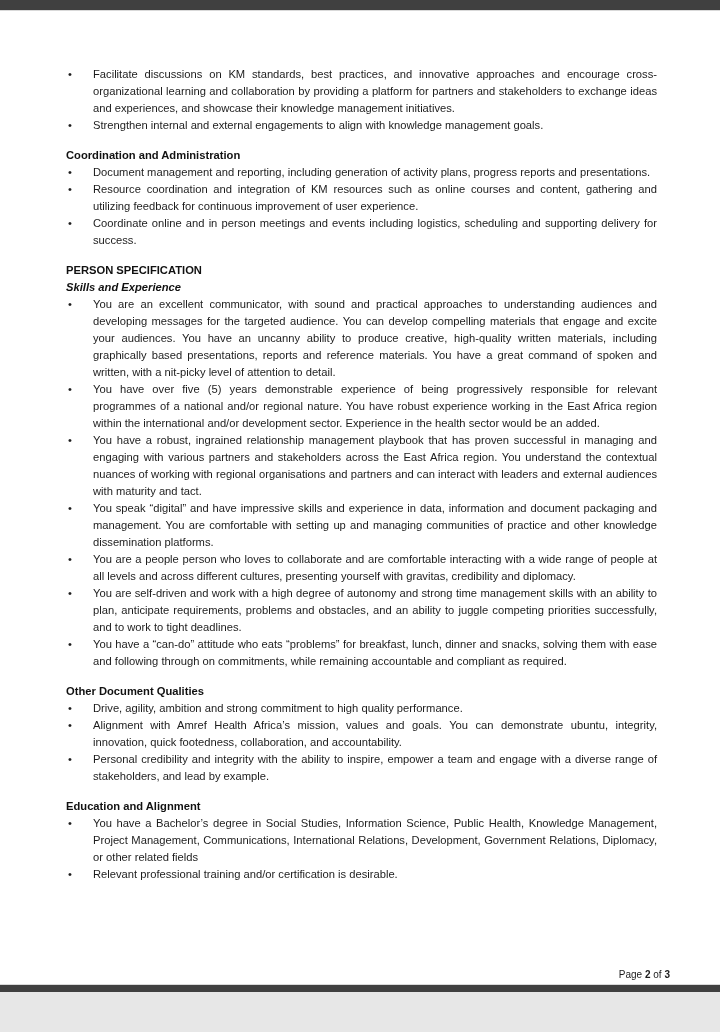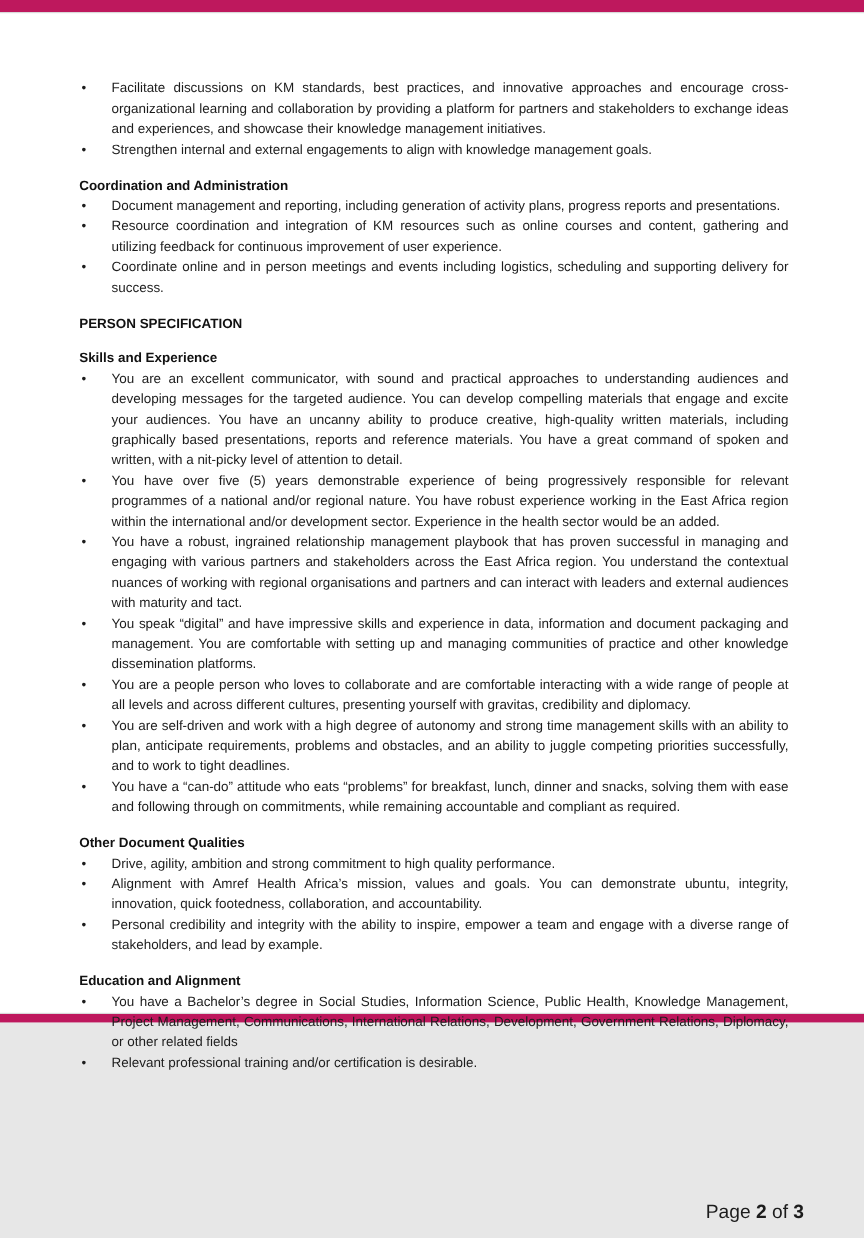--- a/index.html
+++ b/index.html
@@ -7,22 +7,22 @@
     padding: 0;
     width: 720px;
     height: 1032px;
     background: #e7e7e7;
     overflow: hidden;
     font-family: "Liberation Sans", "DejaVu Sans", sans-serif;
   }
   .viewport {
     position: relative;
     width: 720px;
-    height: 852px;
-    background: #be185d;
+    height: 992px;
+    background: #404040;
   }
   .doc-page {
     position: absolute;
     top: 10px;
     left: 0;
     right: 0;
     bottom: 7px;
     background: #ffffff;
     border-top: 1px solid #d9d9d9;
     border-bottom: 1px solid #d9d9d9;
@@ -38,21 +38,21 @@
   .section-heading {
     margin: 13px 0 0 0;
     padding: 0;
     font-size: 11.2px;
     line-height: 17px;
     font-weight: bold;
     color: #111111;
     text-align: left;
   }
   .section-heading.first { margin-top: 13px; }
-  .section-heading.stacked { margin-top: 12px; }
+  .section-heading.stacked { margin-top: 0; font-style: italic; }
   .bullet-list {
     list-style: none;
     margin: 0;
     padding: 0;
   }
   .bullet-item {
     position: relative;
     padding-left: 27px;
     text-align: justify;
     text-justify: inter-word;
@@ -65,24 +65,23 @@
     width: 10px;
   }
   .bullet-marker::before {
     content: "\2022";
     font-size: 11.2px;
   }
   .page-footer {
     position: absolute;
     right: 50px;
     top: 957px;
-    font-size: 16px;
+    font-size: 10px;
     line-height: 13px;
     color: #1c1c1c;
-    margin-top: 36px;
   }
   .page-footer .bold { font-weight: bold; }
 </style>
 </head>
 <body>
 
 <div class="viewport">
   <div class="doc-page">
     <div class="doc-content">
 

